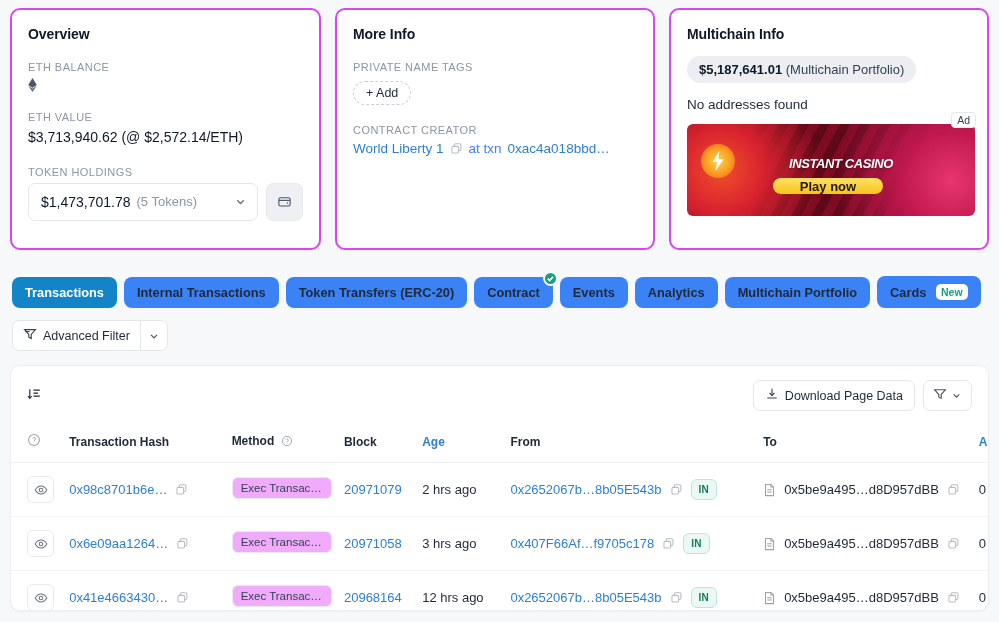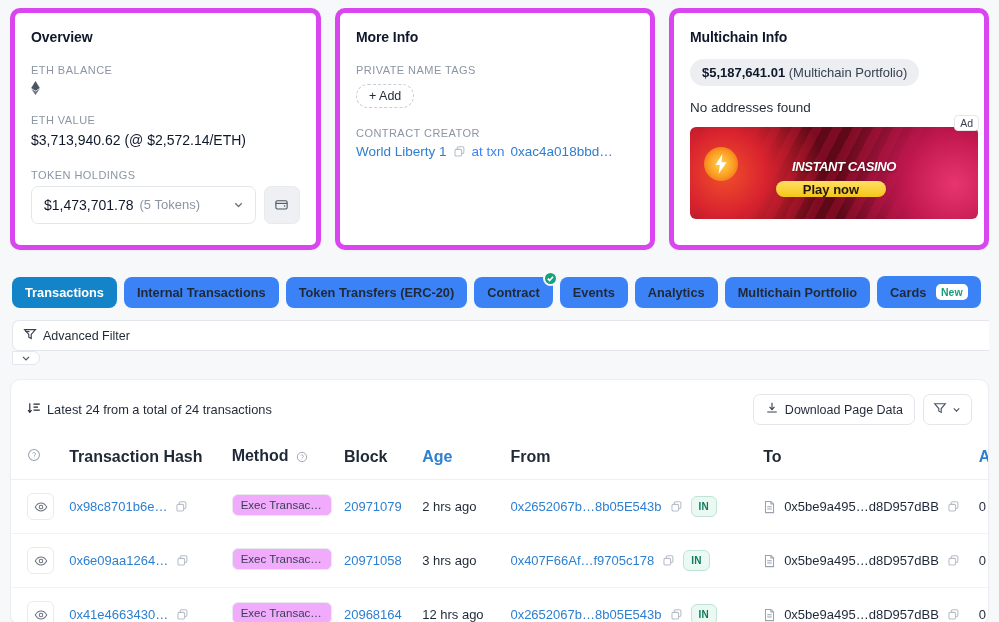--- a/index.html
+++ b/index.html
@@ -10,21 +10,21 @@
     font-size: 13px;
     color: #1f2937;
     overflow: hidden;
   }
   .page { width: 999px; height: 622px; position: relative; padding: 8px 10px 0 10px; }
 
   
   .cards-row { display: flex; gap: 14px; align-items: stretch; }
   .card {
     background: #fff;
-    border: 5px solid #d946ef;
+    border: 2px solid #d946ef;
     border-radius: 10px;
     box-shadow: 0 1px 2px rgba(16,24,40,.04);
     padding: 16px 16px 14px 16px;
   }
   .card-overview { width: 311px; height: 242px; }
   .card-moreinfo { width: 320px; height: 242px; }
   .card-multichain { width: 320px; height: 242px; }
 
   .card-title { font-size: 14px; font-weight: bold; color: #0f172a; letter-spacing: -.1px; }
 
@@ -121,21 +121,21 @@
     border-radius: 50%; background: #16a07c; border: 2px solid #f7f8fa;
     display: flex; align-items: center; justify-content: center; color: #fff; font-size: 8px;
   }
   .tab-new {
     display: inline-block; margin-left: 6px; background: #fff; color: #16a07c;
     border-radius: 5px; font-size: 10.5px; font-weight: bold; padding: 2px 5px;
     vertical-align: 1px;
   }
 
   
-  .advfilter { display: flex; margin-top: 12px; padding-left: 2px; flex-direction: column; }
+  .advfilter { display: flex; margin-top: 12px; padding-left: 2px; }
   .advfilter-main {
     display: flex; align-items: center; gap: 6px; background: #fff;
     border: 1px solid #e3e6ea; border-right: none;
     border-radius: 7px 0 0 7px; padding: 6px 10px; font-size: 12.5px; cursor: pointer;
   }
   .advfilter-caret {
     display: flex; align-items: center; justify-content: center; background: #fff;
     border: 1px solid #e3e6ea; border-radius: 0 7px 7px 0; width: 28px; cursor: pointer; color: #4b5563;
   }
 
@@ -155,21 +155,21 @@
     border: 1px solid #e3e6ea; border-radius: 7px; padding: 6px 11px;
     font-size: 12.5px; color: #1f2937; cursor: pointer;
   }
   .btn-icon-caret {
     display: flex; align-items: center; gap: 4px; background: #fff;
     border: 1px solid #e3e6ea; border-radius: 7px; padding: 6px 9px; cursor: pointer; color: #4b5563;
   }
 
   table { width: 1028px; border-collapse: collapse; table-layout: fixed; }
   thead th {
-    text-align: left; font-size: 16px; font-weight: bold; color: #1f2937;
+    text-align: left; font-size: 12px; font-weight: bold; color: #1f2937;
     padding: 10px 0 12px 0; border-bottom: 1px solid #eef0f3; white-space: nowrap;
   }
   thead th.sorted { color: #2d7fd0; }
   tbody td {
     padding: 13px 0; border-bottom: 1px solid #f1f3f5;
     font-size: 13px; vertical-align: middle; white-space: nowrap;
   }
   .c-eye { width: 58px; padding-left: 16px !important; }
   .c-hash { width: 162px; }
   .c-method { width: 112px; }
@@ -331,21 +331,20 @@
       <div class="table-summary">
         <span>
           <svg width="14" height="14" viewBox="0 0 16 16" fill="none" stroke="#1f2937" stroke-width="1.3">
             <path d="M3.2 2.5 V12.6"></path>
               <path d="M1.2 10.4 L3.2 12.9 L5.2 10.4"></path>
             <path d="M7.4 3.6 H14.6"></path>
               <path d="M7.4 7 H12.6"></path>
               <path d="M7.4 10.4 H14.6"></path>
           </svg>
         </span>
-        <span>Latest 24 from a total of 24 transactions</span>
       </div>
       <div class="table-actions">
         <div class="btn-outline">
           <span>
             <svg width="14" height="14" viewBox="0 0 16 16" fill="none" stroke="#374151" stroke-width="1.3">
               <path d="M8 2 V9.4"></path>
                 <path d="M5.2 6.8 L8 9.8 L10.8 6.8"></path>
                 <path d="M2.6 12.6 H13.4"></path>
             </svg>
           </span>

